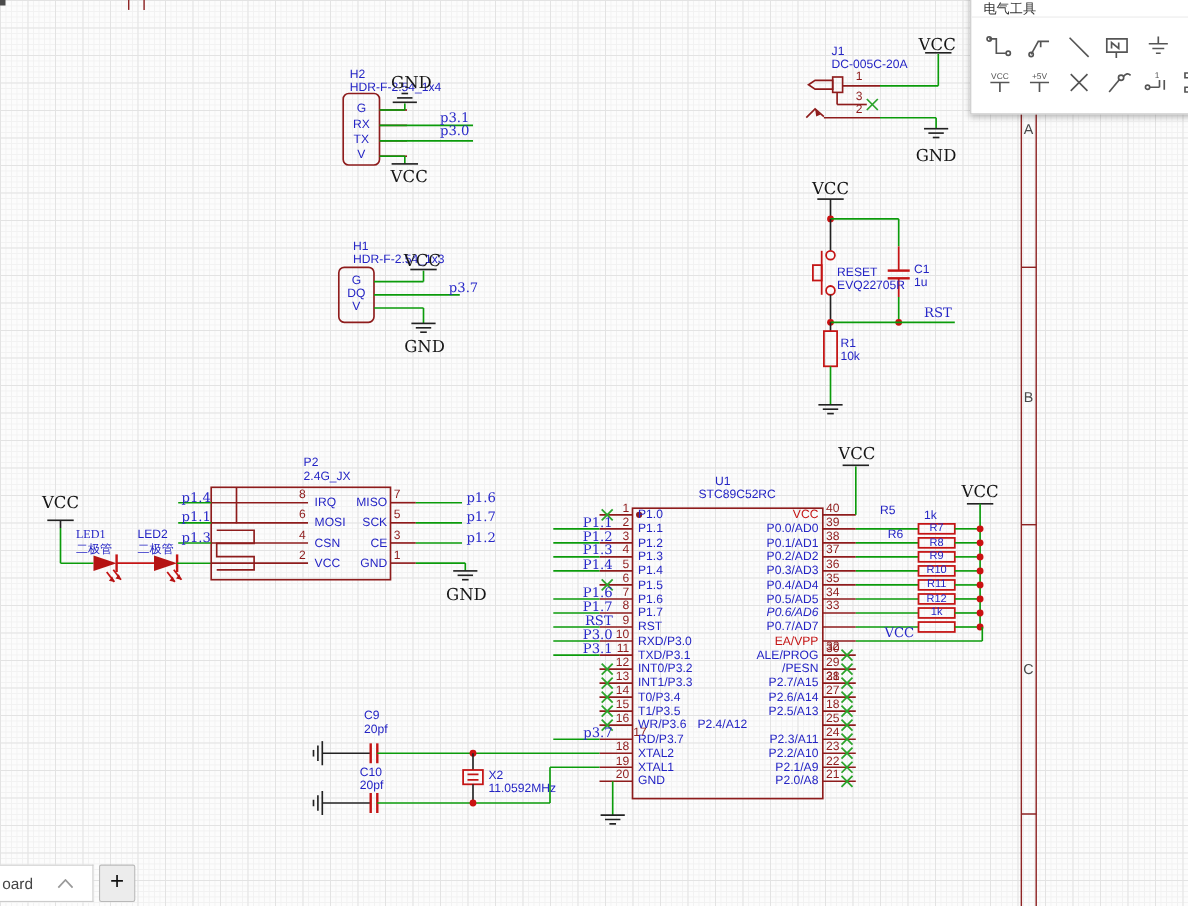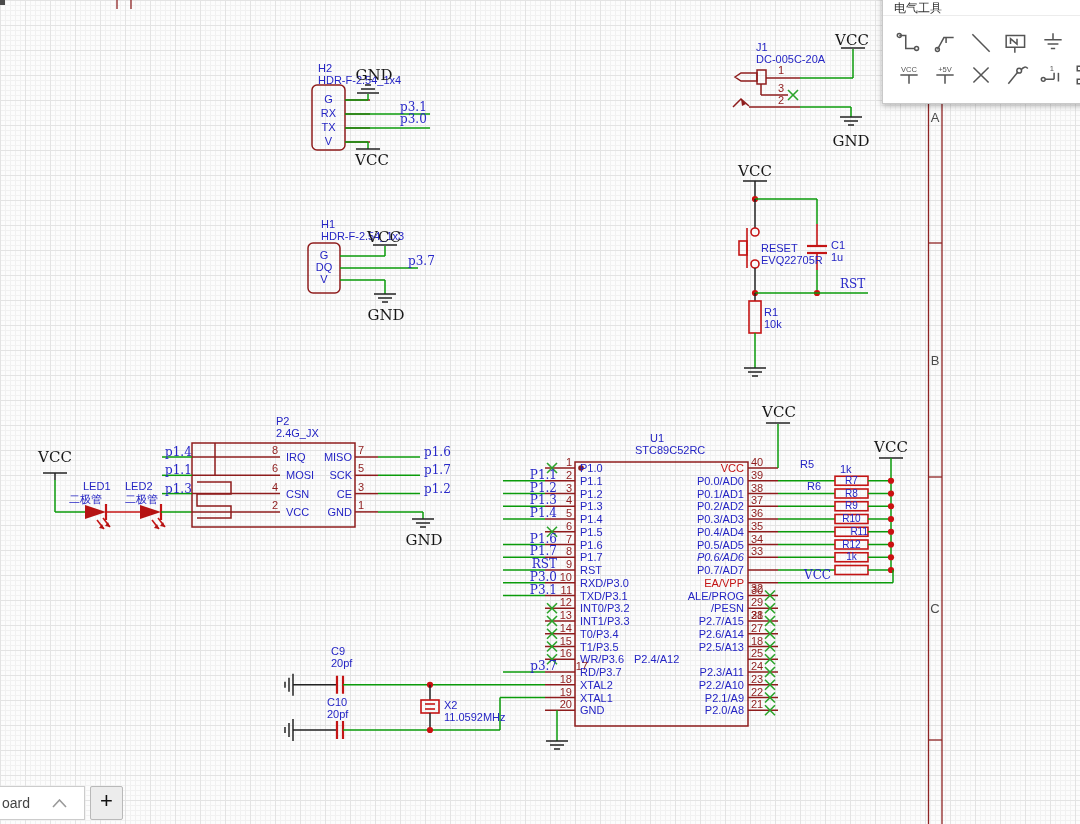--- a/index.html
+++ b/index.html
@@ -372,21 +372,21 @@
       <div class="L pwr" style="left: 851px; top: 132px; transform: translateX(-50%);">GND</div>
       <div class="L pwr" style="left: 755px; top: 162px; transform: translateX(-50%);">VCC</div>
       <div class="L blu" style="left: 761px; top: 242px;">RESET</div>
       <div class="L blu" style="left: 761px; top: 254px;">EVQ22705R</div>
       <div class="L blu" style="left: 831px; top: 239px;">C1</div>
       <div class="L blu" style="left: 831px; top: 251px;">1u</div>
       <div class="L net" style="left: 840px; top: 277px;">RST</div>
       <div class="L blu" style="left: 764px; top: 306px;">R1</div>
       <div class="L blu" style="left: 764px; top: 318px;">10k</div>
       <div class="L pwr" style="left: 55px; top: 448px; transform: translateX(-50%);">VCC</div>
-      <div class="L blu" style="left: 83px; top: 480px;">LED1</div>
+      <div class="L blu" style="left: 69px; top: 480px; font-family: Liberation Serif, serif;">LED1</div>
       <div class="L blu" style="left: 69px; top: 492px;">二极管</div>
       <div class="L blu" style="left: 125px; top: 480px;">LED2</div>
       <div class="L blu" style="left: 125px; top: 492px;">二极管</div>
       <div class="L num" style="left: 254px; top: 444px; width: 24px; text-align: right;">8</div>
       <div class="L pname" style="left: 286px; top: 451px;">IRQ</div>
       <div class="L num" style="left: 358px; top: 444px;">7</div>
       <div class="L pname" style="left: 302px; top: 451px; width: 50px; text-align: right;">MISO</div>
       <div class="L net" style="left: 165px; top: 445px;">p1.4</div>
       <div class="L net" style="left: 424px; top: 445px;">p1.6</div>
       <div class="L num" style="left: 254px; top: 462.3px; width: 24px; text-align: right;">6</div>
@@ -498,21 +498,21 @@
       <div class="L pname " style="left: 634px; top: 678.75px; width: 110px; text-align: right;">P2.2/A10</div>
       <div class="L num" style="left: 751px; top: 685.5px;">22</div>
       <div class="L pname " style="left: 634px; top: 691.5px; width: 110px; text-align: right;">P2.1/A9</div>
       <div class="L num" style="left: 751px; top: 698.25px;">21</div>
       <div class="L pname " style="left: 634px; top: 704.25px; width: 110px; text-align: right;">P2.0/A8</div>
       <div class="L pwr" style="left: 779px; top: 403px; transform: translateX(-50%);">VCC</div>
       <div class="L rlab" style="left: 835px; top: 474.75px; width: 33px; text-align: center;">R7</div>
       <div class="L rlab" style="left: 835px; top: 487.5px; width: 33px; text-align: center;">R8</div>
       <div class="L rlab" style="left: 835px; top: 500.25px; width: 33px; text-align: center;">R9</div>
       <div class="L rlab" style="left: 835px; top: 513px; width: 33px; text-align: center;">R10</div>
-      <div class="L rlab" style="left: 835px; top: 525.75px; width: 33px; text-align: right;">R11</div>
+      <div class="L rlab" style="left: 835px; top: 525.75px; width: 33px; text-align: center;">R11</div>
       <div class="L rlab" style="left: 835px; top: 538.5px; width: 33px; text-align: center;">R12</div>
       <div class="L rlab" style="left: 835px; top: 551.25px; width: 33px; text-align: center;">1k</div>
       <div class="L net" style="left: 804px; top: 568px;">VCC</div>
       <div class="L blu" style="left: 800px; top: 458px;">R5</div>
       <div class="L blu" style="left: 840px; top: 463px;">1k</div>
       <div class="L blu" style="left: 807px; top: 480px;">R6</div>
       <div class="L pwr" style="left: 891px; top: 438px; transform: translateX(-50%);">VCC</div>
       <div class="L blu" style="left: 331px; top: 645px;">C9</div>
       <div class="L blu" style="left: 331px; top: 657px;">20pf</div>
       <div class="L blu" style="left: 327px; top: 696px;">C10</div>

